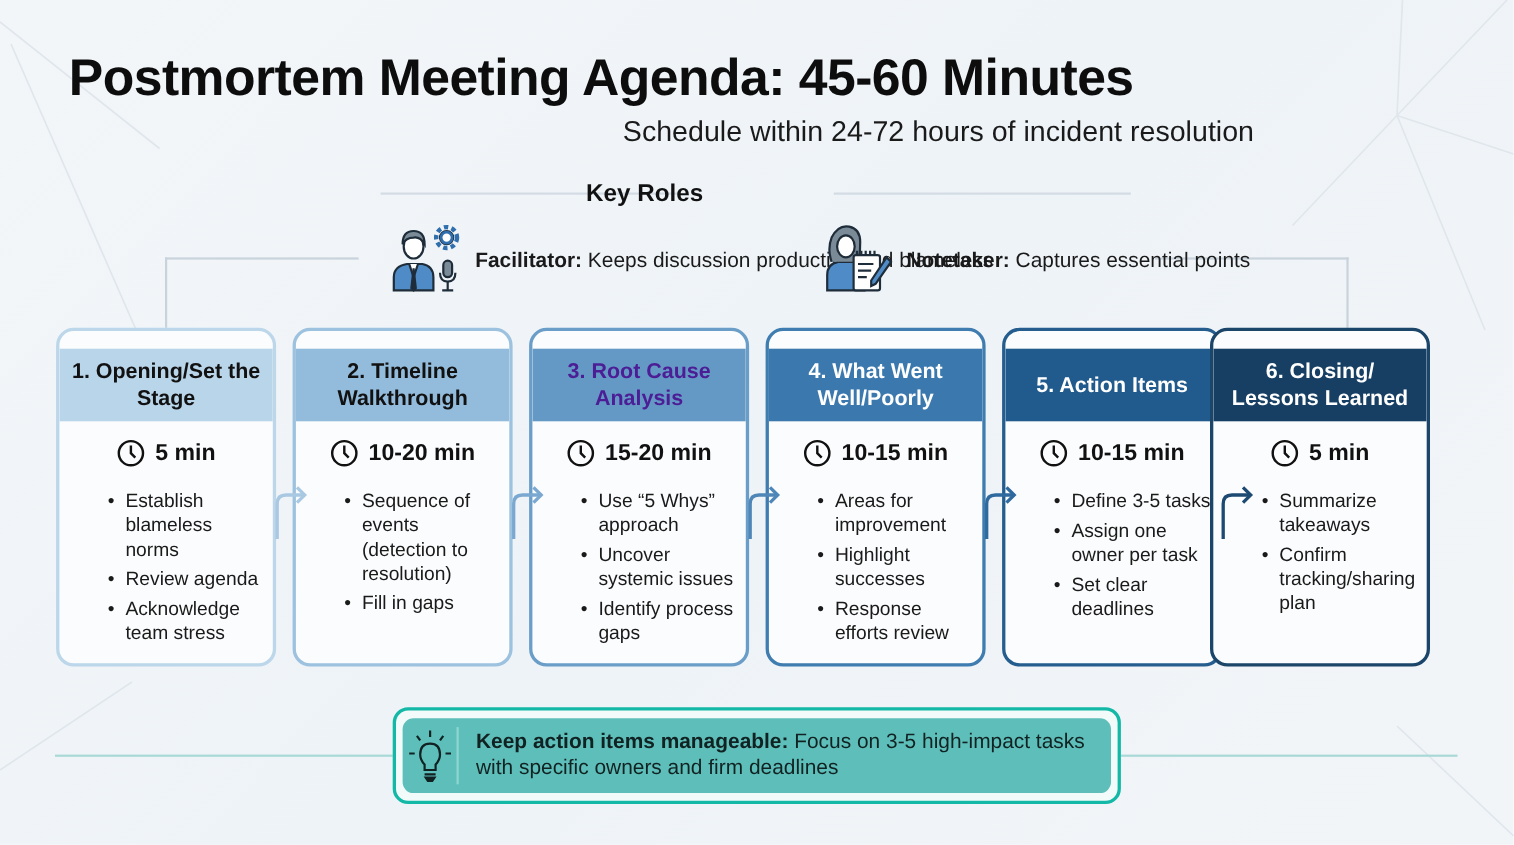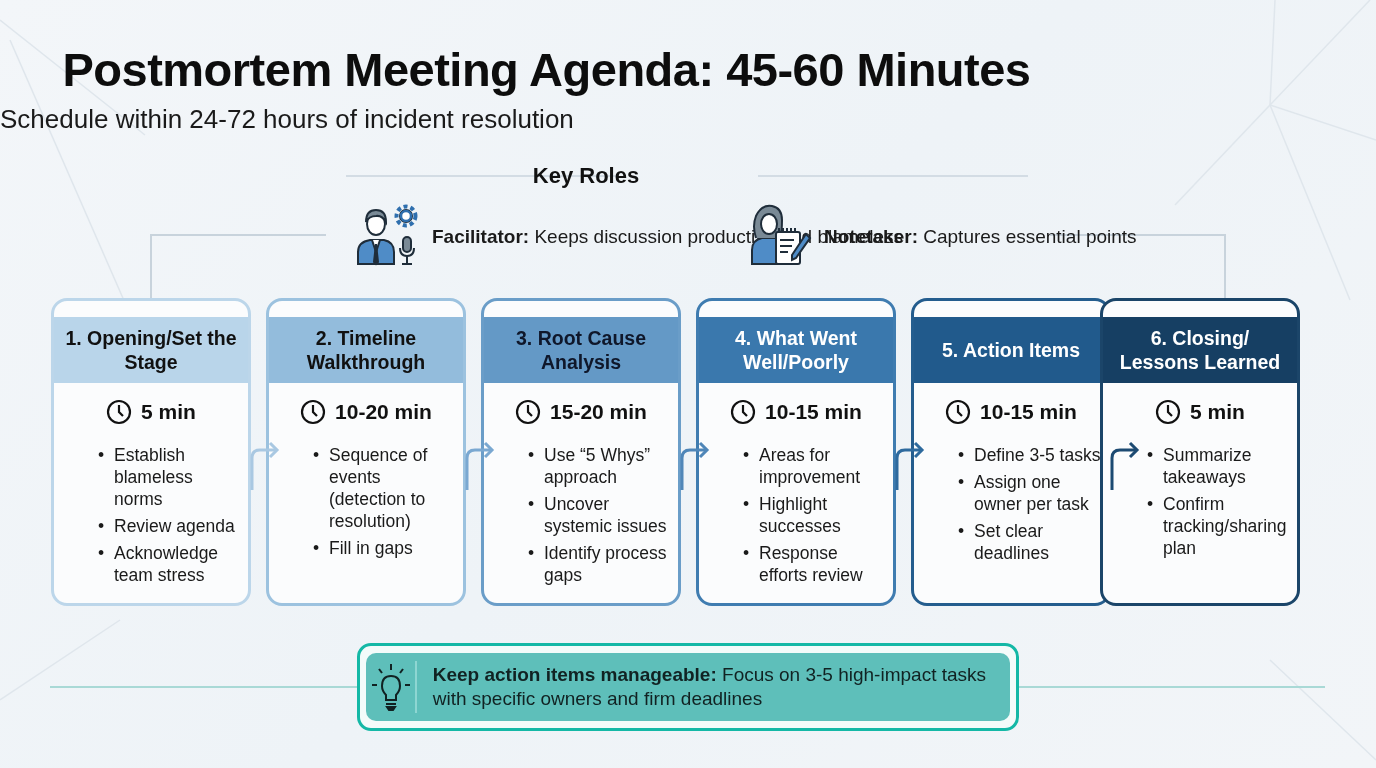--- a/index.html
+++ b/index.html
@@ -9,21 +9,21 @@
     background: linear-gradient(135deg, #f3f6f9 0%, #eef3f7 50%, #f2f5f8 100%);
     position: relative;
     color: #111;
   }
   .bg-lines { position: absolute; left: 0; top: 0; width: 1376px; height: 768px; pointer-events: none; }
   .title {
     position: absolute; top: 42px; left: 0; width: 1093px; text-align: center;
     font-size: 47px; font-weight: 700; letter-spacing: -0.5px; color: #0d0d0d;
   }
   .subtitle {
-    position: absolute; top: 104px; left: 0; width: 1140px; text-align: left;
+    position: absolute; top: 104px; left: 0; width: 1140px; text-align: right;
     font-size: 26px; color: #1a1a1a;
   }
   .roles-heading {
     position: absolute; top: 163px; left: 0; width: 1172px; text-align: center;
     font-size: 22px; font-weight: 700;
   }
   .roles-rule { position: absolute; top: 175px; height: 2px; background: #d3dce4; }
   .bracket { position: absolute; border: 2px solid #c8d3dc; border-bottom: none; }
   .role { position: absolute; display: flex; align-items: center; gap: 10px; }
   .role-text { font-size: 19px; line-height: 24px; color: #1a1a1a; }
@@ -161,21 +161,21 @@
       </svg>
     <span>10-20 min</span>
   </div>
   <ul class="card-list">
     <li>Sequence of events (detection to resolution)</li>
     <li>Fill in gaps</li>
   </ul>
 </div>
 
 <div class="card" style="left:481px;border-color:#6a9dc8;">
-  <div class="card-head" style="background:#6499c6;color:#0f172a;">3. Root Cause Analysis</div>
+  <div class="card-head" style="background:#6499c6;color:#4c1d95;">3. Root Cause Analysis</div>
   <div class="card-time">
     <svg width="26" height="26" viewBox="0 0 26 26">
         <circle cx="13" cy="13" r="11" fill="none" stroke="#111" stroke-width="2.2"></circle>
         <path d="M13 6 V13 L17 17" fill="none" stroke="#111" stroke-width="2.2"></path>
       </svg>
     <span>15-20 min</span>
   </div>
   <ul class="card-list">
     <li>Use “5 Whys” approach</li>
     <li>Uncover systemic issues</li>

